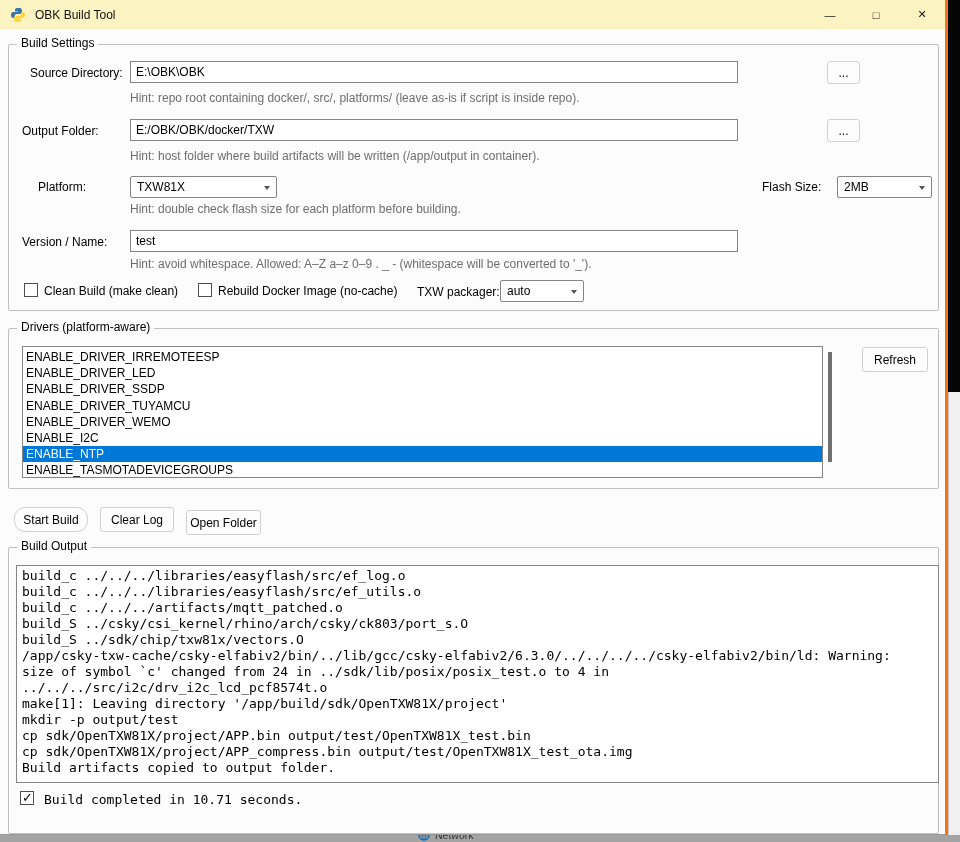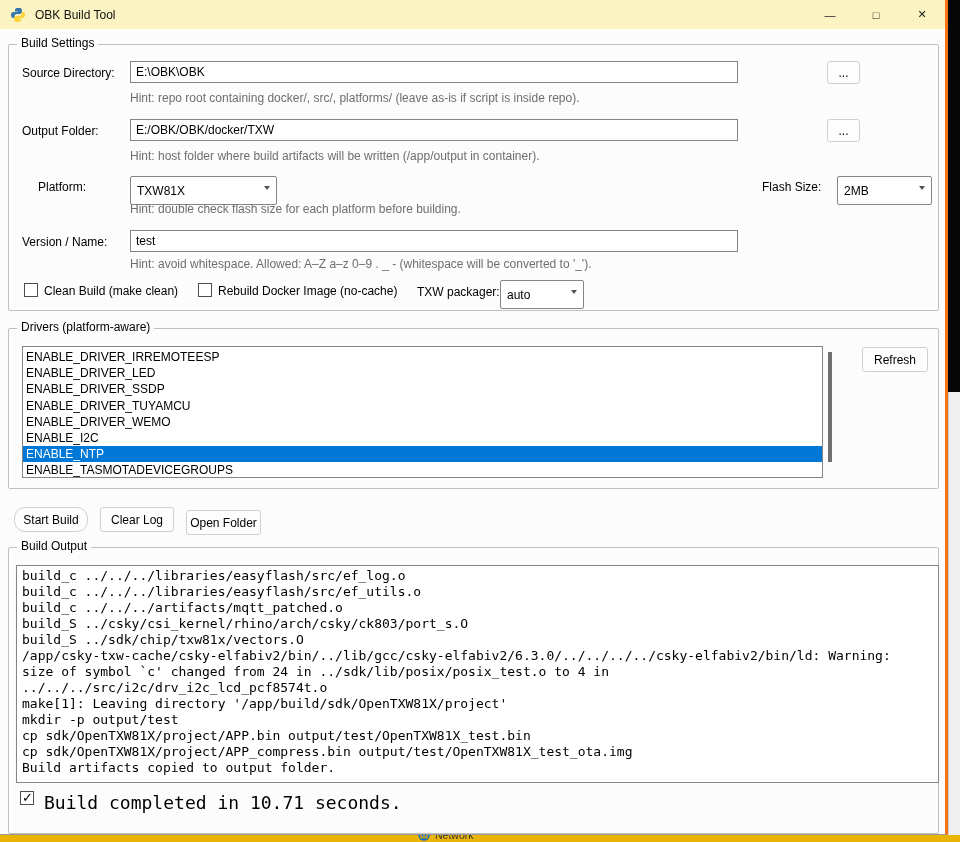--- a/index.html
+++ b/index.html
@@ -2,21 +2,21 @@
 <html><head>
 <meta charset="utf-8">
 <style>
   * { margin:0; padding:0; box-sizing:border-box; }
   html,body { width:960px; height:842px; overflow:hidden; background:#e9e9e9;
     font-family:"Liberation Sans", sans-serif; }
   .desktop { position:relative; width:960px; height:842px; background:#e9e9e9; }
 
   .strip-black { position:absolute; left:948px; top:0; width:12px; height:392px; background:#050505; }
   .strip-right { position:absolute; left:948px; top:392px; width:12px; height:450px; background:#f0f0f0; border-left:1px solid #c8c8c8; }
-  .bottom-strip { position:absolute; left:0; top:835px; width:960px; height:7px; background:#eab308; }
+  .bottom-strip { position:absolute; left:0; top:835px; width:960px; height:7px; background:#a3a3a3; }
   .network-item { position:absolute; left:418px; top:-6px; display:flex; align-items:center; gap:5px;
     font-size:10.5px; color:#333; white-space:nowrap; }
 
   .window { position:absolute; left:0; top:0; width:948px; height:835px; background:#fcfcfc;
     border-right:3px solid #f97316; border-bottom:1px solid #9a9a9a; }
 
   .titlebar { position:absolute; left:0; top:0; width:100%; height:29px; background:#fbf3c2;
     display:flex; align-items:center; }
   .app-icon { margin-left:10px; width:16px; height:16px; display:flex; align-items:center; }
   .title { margin-left:9px; font-size:12px; color:#111; }
@@ -30,41 +30,41 @@
 
   .flabel { position:absolute; font-size:12px; color:#000; white-space:nowrap; }
   .hint { position:absolute; font-size:12px; color:#6e6e6e; white-space:nowrap; }
 
   .entry { position:absolute; height:22px; background:#fff; border:1px solid #858585;
     font-family:"Liberation Sans", sans-serif; font-size:12px; color:#000; padding:0 5px; outline:none; }
 
   .btn { position:absolute; background:#fdfdfd; border:1px solid #d0d0d0; border-radius:3px;
     font-size:12px; color:#000; display:flex; align-items:center; justify-content:center; cursor:default; }
 
-  .combo { position:absolute; height:29px; background:#fff; border:1px solid #858585; border-radius:2px;
+  .combo { position:absolute; height:22px; background:#fff; border:1px solid #858585; border-radius:2px;
     font-size:12px; color:#000; display:flex; align-items:center; padding:0 20px 0 6px; }
   .combo .arrow { position:absolute; right:6px; top:9px; width:0; height:0;
     border:3.5px solid transparent; border-top:4.5px solid #555; }
 
   .checkbox { position:absolute; width:14px; height:14px; background:#fff; border:1px solid #4d4d4d; }
   .checkbox.checked::after { content:"✓"; position:absolute; left:1px; top:-2px; font-size:13px; color:#000; }
   .cb-label { position:absolute; font-size:12px; color:#000; white-space:nowrap; }
 
   .listbox { position:absolute; left:22px; top:346px; width:801px; height:132px; background:#fff;
     border:1px solid #858585; overflow:hidden; font-size:12px; padding-top:2px; }
   .list-item { height:16.2px; line-height:16.2px; padding-left:3px; white-space:pre; color:#000; }
   .list-item.selected { background:#0078d7; color:#fff; }
   .lb-scrollbar { position:absolute; left:828px; top:352px; width:4px; height:110px; background:#6f6f6f; }
 
   .logbox { position:absolute; left:16px; top:565px; width:923px; height:218px; background:#fff;
     border:1px solid #858585; font-family:"DejaVu Sans Mono", monospace; font-size:13px;
     padding:2px 5px; overflow:hidden; }
   .log-line { height:16px; line-height:16px; white-space:pre; color:#000; }
 
-  .status-label { position:absolute; font-family:"DejaVu Sans Mono", monospace; font-size:18px; color:#000; white-space:nowrap; }
+  .status-label { position:absolute; font-family:"DejaVu Sans Mono", monospace; font-size:13px; color:#000; white-space:nowrap; }
 </style>
 </head>
 <body>
 
 <div class="desktop">
 
   <div class="strip-black"></div>
   <div class="strip-right"></div>
   <div class="bottom-strip">
     <div class="network-item">
@@ -92,21 +92,21 @@
         <div class="win-btn">—</div>
         <div class="win-btn">□</div>
         <div class="win-btn">✕</div>
       </div>
     </div>
 
     <div class="groupbox" style="left:8px; top:44px; width:931px; height:267px;">
       <span class="gb-label">Build Settings</span>
     </div>
 
-    <span class="flabel" style="left:22px; top:66px;text-align:center;">Source Directory:</span>
+    <span class="flabel" style="left:30px; top:66px;text-align:center;">Source Directory:</span>
     <input class="entry" style="left: 130px; top: 61px; width: 608px;" value="E:\OBK\OBK">
     <div class="btn" style="left:827px; top:61px; width:33px; height:23px;">...</div>
     <span class="hint" style="left:130px; top:91px;">Hint: repo root containing docker/, src/, platforms/ (leave as-is if script is inside repo).</span>
 
     <span class="flabel" style="left:22px; top:124px;">Output Folder:</span>
     <input class="entry" style="left: 130px; top: 119px; width: 608px;" value="E:/OBK/OBK/docker/TXW">
     <div class="btn" style="left:827px; top:119px; width:33px; height:23px;">...</div>
     <span class="hint" style="left:130px; top:149px;">Hint: host folder where build artifacts will be written (/app/output in container).</span>
 
     <span class="flabel" style="left:22px; top:180px;margin-left:16px;">Platform:</span>

